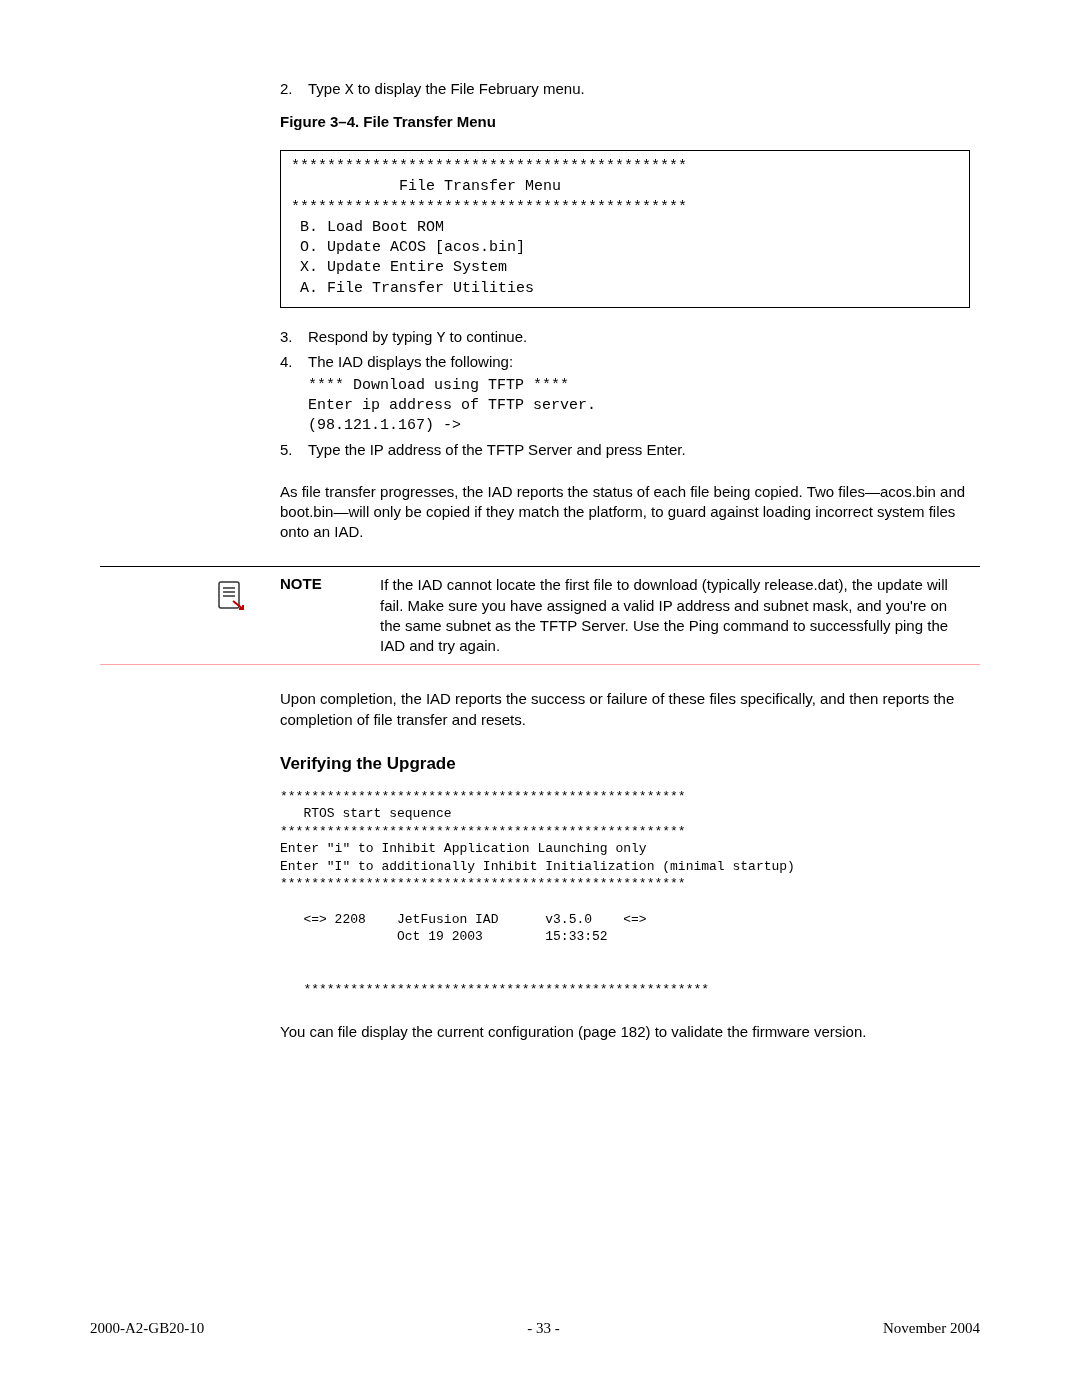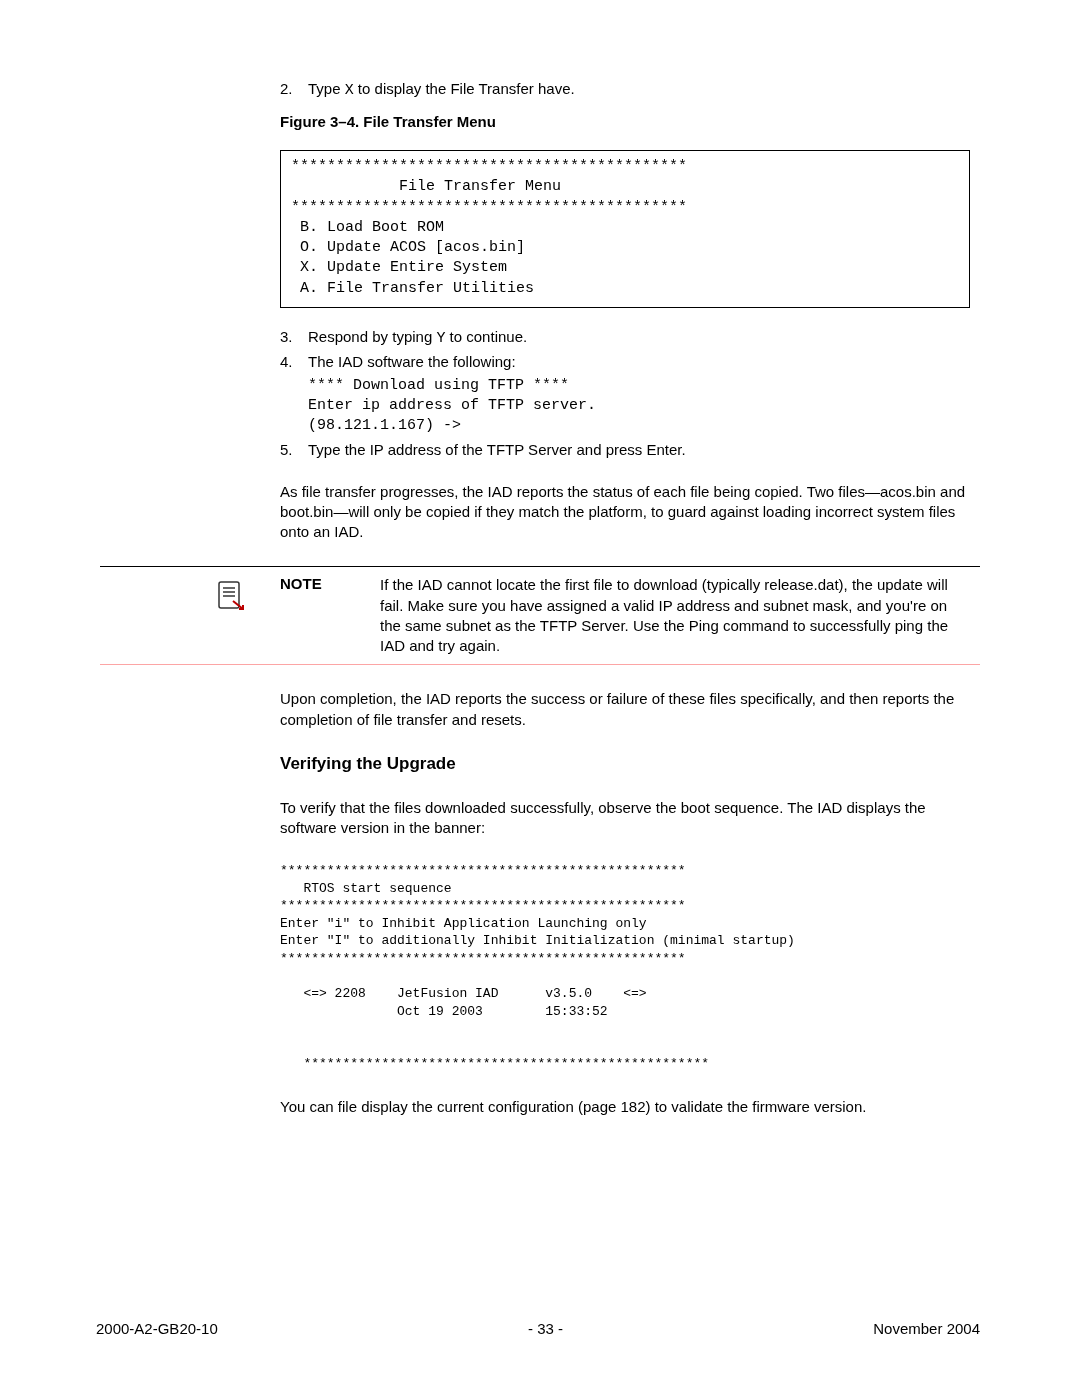--- a/index.html
+++ b/index.html
@@ -98,37 +98,38 @@
   .boot-block {
     font-family: "Courier New", Courier, monospace;
     font-size: 13px;
     white-space: pre;
     line-height: 1.35;
     margin: 14px 0 8px 0;
   }
   .footer {
     position: absolute;
     bottom: 60px;
-    left: 96px;
+    left: 90px;
     right: 100px;
     display: flex;
     justify-content: space-between;
     font-size: 15px;
+    font-family: Liberation Serif, serif;
   }
 </style>
 </head>
 <body>
 
 <div class="page">
   <div class="content">
 
     <div class="ol-row">
       <div class="ol-num">2.</div>
       <div class="ol-body">
-        <span>Type </span><span class="mono-inline">X</span><span> to display the File Transfer have.</span>
+        <span>Type </span><span class="mono-inline">X</span><span> to display the File February menu.</span>
       </div>
     </div>
 
     <div class="fig-caption">Figure 3–4.  File Transfer Menu</div>
 
     <div class="code-box">********************************************
             File Transfer Menu
 ********************************************
  B. Load Boot ROM
  O. Update ACOS [acos.bin]
@@ -139,21 +140,21 @@
       <div class="ol-num">3.</div>
       <div class="ol-body">
         <div>
           <span>Respond by typing </span><span class="mono-inline">Y</span><span> to continue.</span>
         </div>
       </div>
     </div>
 
     <div class="ol-row">
       <div class="ol-num">4.</div>
-      <div class="ol-body">The IAD software the following:</div>
+      <div class="ol-body">The IAD displays the following:</div>
     </div>
     <div class="code-block">**** Download using TFTP ****
 Enter ip address of TFTP server.
 (98.121.1.167) -&gt;</div>
 
     <div class="ol-row">
       <div class="ol-num">5.</div>
       <div class="ol-body">Type the IP address of the TFTP Server and press Enter.</div>
     </div>
 
@@ -172,21 +173,20 @@
           </svg>
         </div>
         <div class="note-label-cell">NOTE</div>
         <div class="note-text-cell">If the IAD cannot locate the first file to download (typically release.dat), the update will fail. Make sure you have assigned a valid IP address and subnet mask, and you're on the same subnet as the TFTP Server. Use the Ping command to successfully ping the IAD and try again.</div>
       </div>
     </div>
 
     <div class="para">Upon completion, the IAD reports the success or failure of these files specifically, and then reports the completion of file transfer and resets.</div>
 
     <div class="h3">Verifying the Upgrade</div>
-    <div class="para">To verify that the files downloaded successfully, observe the boot sequence. The IAD displays the software version in the banner:</div>
 
     <div class="boot-block">****************************************************
    RTOS start sequence
 ****************************************************
 Enter "i" to Inhibit Application Launching only
 Enter "I" to additionally Inhibit Initialization (minimal startup)
 ****************************************************
 
    &lt;=&gt; 2208    JetFusion IAD      v3.5.0    &lt;=&gt;
                Oct 19 2003        15:33:52

